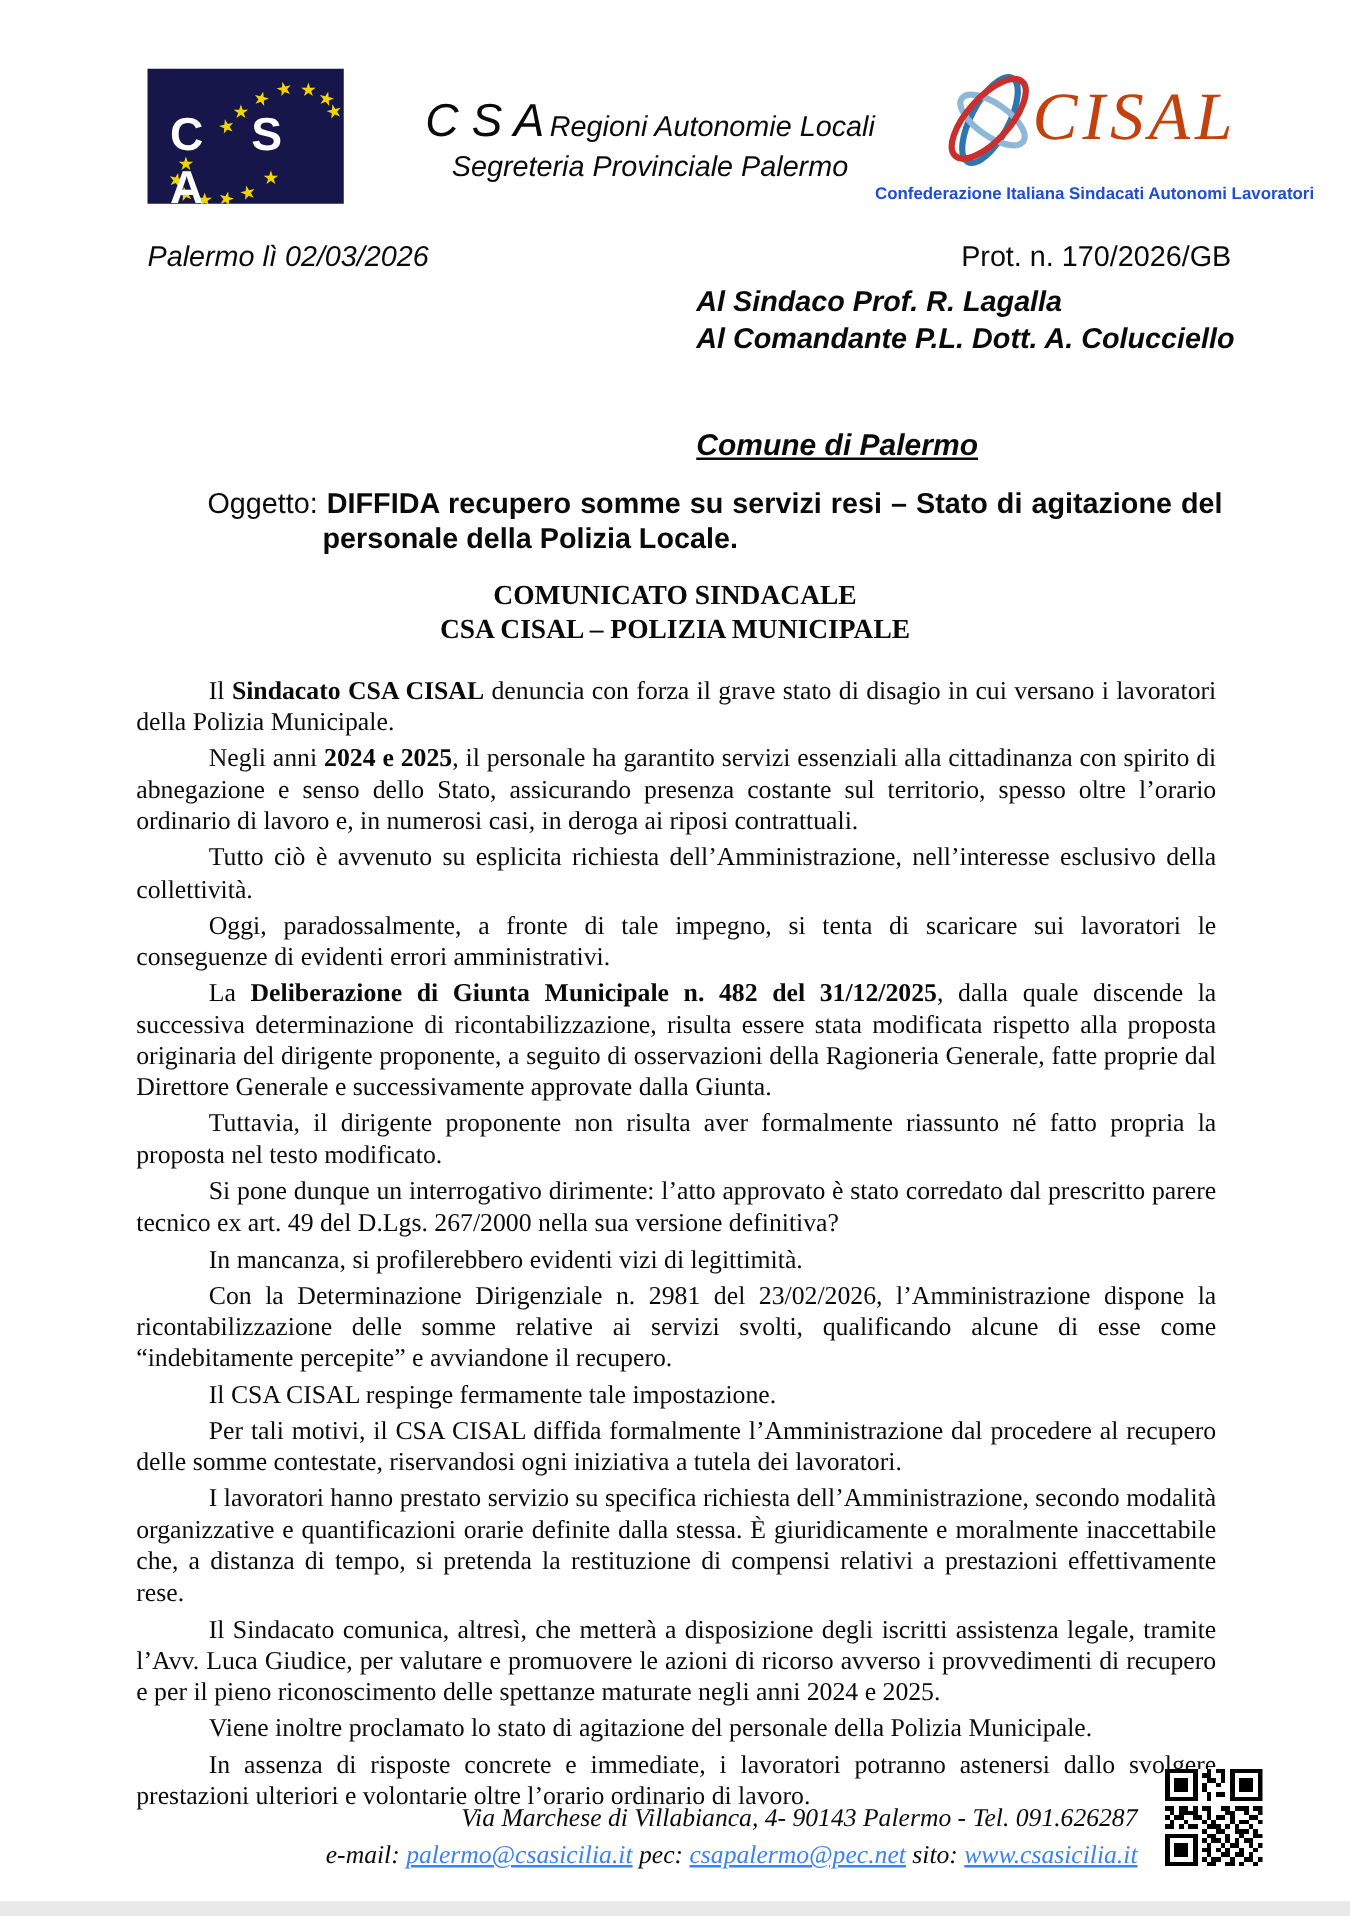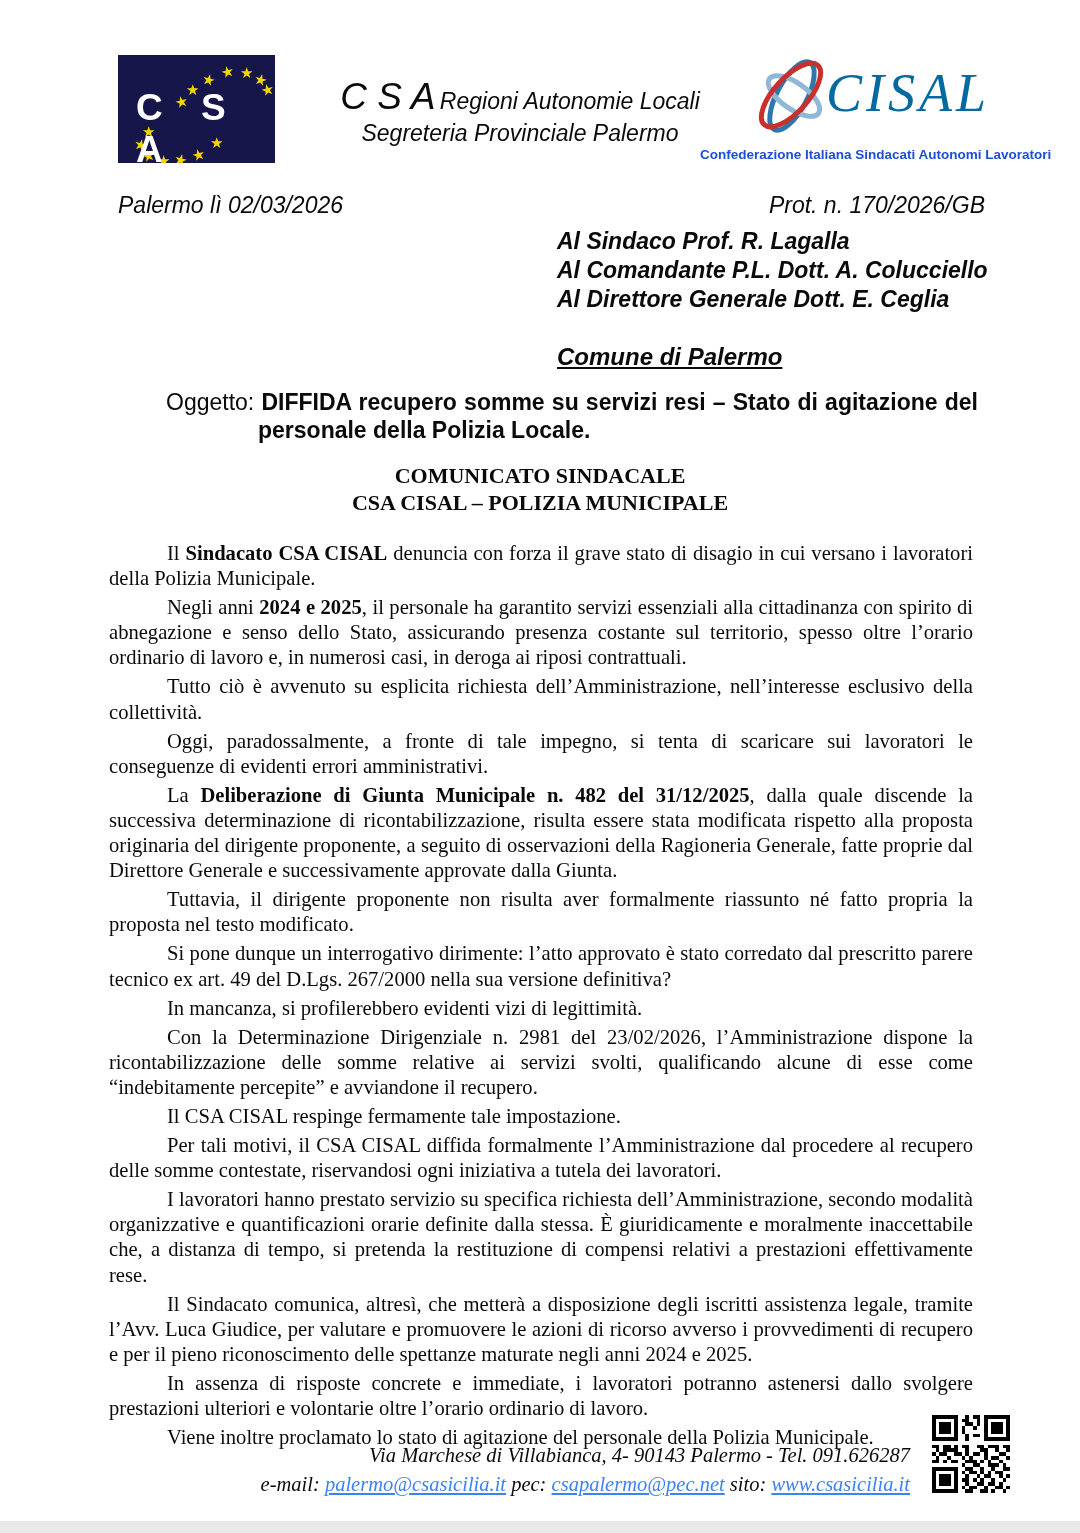--- a/index.html
+++ b/index.html
@@ -17,28 +17,28 @@
   .hdr-center{left:320px;top:76px;width:400px;text-align:center;
        font-family:"Liberation Sans",sans-serif;font-style:italic;}
   .hdr-csa-big{font-size:37px;}
   .hdr-line1-rest{font-size:23px;}
   .hdr-line2{font-size:23px;margin-top:2px;}
 
   
   .cisal-box{left:748px;top:48px;width:300px;height:95px;}
   .cisal-atom{position:absolute;left:0;top:0;}
   .cisal-text{position:absolute;left:78px;top:14px;font-family:"Liberation Serif",serif;
-       font-style:italic;font-size:54px;color:#0369a1;letter-spacing:4px;}
+       font-style:italic;font-size:54px;color:#c2410c;letter-spacing:4px;}
   .cisal-caption{left:700px;top:147px;width:360px;font-family:"Liberation Sans",sans-serif;
        font-weight:bold;font-size:13.5px;color:#1d4ed8;}
 
   .date-line{left:118px;top:192px;font-family:"Liberation Sans",sans-serif;
        font-style:italic;font-size:23px;}
   .prot-line{left:700px;top:192px;width:285px;text-align:right;
-       font-family:"Liberation Sans",sans-serif;font-style:italic;font-size:23px;}
+       font-family:"Liberation Sans",sans-serif;font-size:23px;}
 
   .recipients{left:557px;top:227px;font-family:"Liberation Sans",sans-serif;
        font-style:italic;font-weight:bold;font-size:23px;line-height:29px;}
   .comune{left:557px;top:343px;font-family:"Liberation Sans",sans-serif;font-style:italic;
        font-weight:bold;font-size:24px;text-decoration:underline;}
 
   .subject{left:166px;top:388px;width:812px;font-family:Liberation Sans, sans-serif;
        font-size:23px;line-height:28px;text-align:justify;padding-left:92px;text-indent:-92px;
        box-sizing:border-box;}
   .subject .lbl{font-weight:normal;}
@@ -101,21 +101,20 @@
   <div class="cisal-text">CISAL</div>
 </div>
 <div class="abs cisal-caption">Confederazione Italiana Sindacati Autonomi Lavoratori</div>
 
 <div class="abs date-line">Palermo lì 02/03/2026</div>
 <div class="abs prot-line">Prot. n. 170/2026/GB</div>
 
 <div class="abs recipients">
   <div>Al Sindaco Prof. R. Lagalla</div>
   <div>Al Comandante P.L. Dott. A. Colucciello</div>
-  <div>Al Direttore Generale Dott. E. Ceglia</div>
 </div>
 <div class="abs comune">Comune di Palermo</div>
 
 <div class="abs subject">
   <span class="lbl">Oggetto: </span><span class="txt">DIFFIDA recupero somme su servizi resi – Stato di agitazione del personale della Polizia Locale.</span>
 </div>
 
 <div class="abs headline">
   <div>COMUNICATO SINDACALE</div>
   <div>CSA CISAL – POLIZIA MUNICIPALE</div>
@@ -128,22 +127,22 @@
     <p><span>Oggi, paradossalmente, a fronte di tale impegno, si tenta di scaricare sui lavoratori le conseguenze di evidenti errori amministrativi.</span></p>
     <p><span>La </span><span class="b">Deliberazione di Giunta Municipale n. 482 del 31/12/2025</span><span>, dalla quale discende la successiva determinazione di ricontabilizzazione, risulta essere stata modificata rispetto alla proposta originaria del dirigente proponente, a seguito di osservazioni della Ragioneria Generale, fatte proprie dal Direttore Generale e successivamente approvate dalla Giunta.</span></p>
     <p><span>Tuttavia, il dirigente proponente non risulta aver formalmente riassunto né fatto propria la proposta nel testo modificato.</span></p>
     <p><span>Si pone dunque un interrogativo dirimente: l’atto approvato è stato corredato dal prescritto parere tecnico ex art. 49 del D.Lgs. 267/2000 nella sua versione definitiva?</span></p>
     <p><span>In mancanza, si profilerebbero evidenti vizi di legittimità.</span></p>
     <p><span>Con la Determinazione Dirigenziale n. 2981 del 23/02/2026, l’Amministrazione dispone la ricontabilizzazione delle somme relative ai servizi svolti, qualificando alcune di esse come “indebitamente percepite” e avviandone il recupero.</span></p>
     <p><span>Il CSA CISAL respinge fermamente tale impostazione.</span></p>
     <p><span>Per tali motivi, il CSA CISAL diffida formalmente l’Amministrazione dal procedere al recupero delle somme contestate, riservandosi ogni iniziativa a tutela dei lavoratori.</span></p>
     <p><span>I lavoratori hanno prestato servizio su specifica richiesta dell’Amministrazione, secondo modalità organizzative e quantificazioni orarie definite dalla stessa. È giuridicamente e moralmente inaccettabile che, a distanza di tempo, si pretenda la restituzione di compensi relativi a prestazioni effettivamente rese.</span></p>
     <p><span>Il Sindacato comunica, altresì, che metterà a disposizione degli iscritti assistenza legale, tramite l’Avv. Luca Giudice, per valutare e promuovere le azioni di ricorso avverso i provvedimenti di recupero e per il pieno riconoscimento delle spettanze maturate negli anni 2024 e 2025.</span></p>
+    <p><span>Viene inoltre proclamato lo stato di agitazione del personale della Polizia Municipale.</span></p>
     <p><span>In assenza di risposte concrete e immediate, i lavoratori potranno astenersi dallo svolgere prestazioni ulteriori e volontarie oltre l’orario ordinario di lavoro.</span></p>
-    <p><span>Viene inoltre proclamato lo stato di agitazione del personale della Polizia Municipale.</span></p>
   </div>
 
 <div class="abs footer">
   <div>Via  Marchese di Villabianca, 4- 90143 Palermo - Tel. 091.626287</div>
   <div>
     <span>e-mail: </span><a href="#">palermo@csasicilia.it</a><span> pec: </span><a href="#">csapalermo@pec.net</a><span> sito: </span><a href="#">www.csasicilia.it</a>
   </div>
 </div>
 
 <svg class="abs qr" viewBox="0 0 21 21" shape-rendering="crispEdges">

